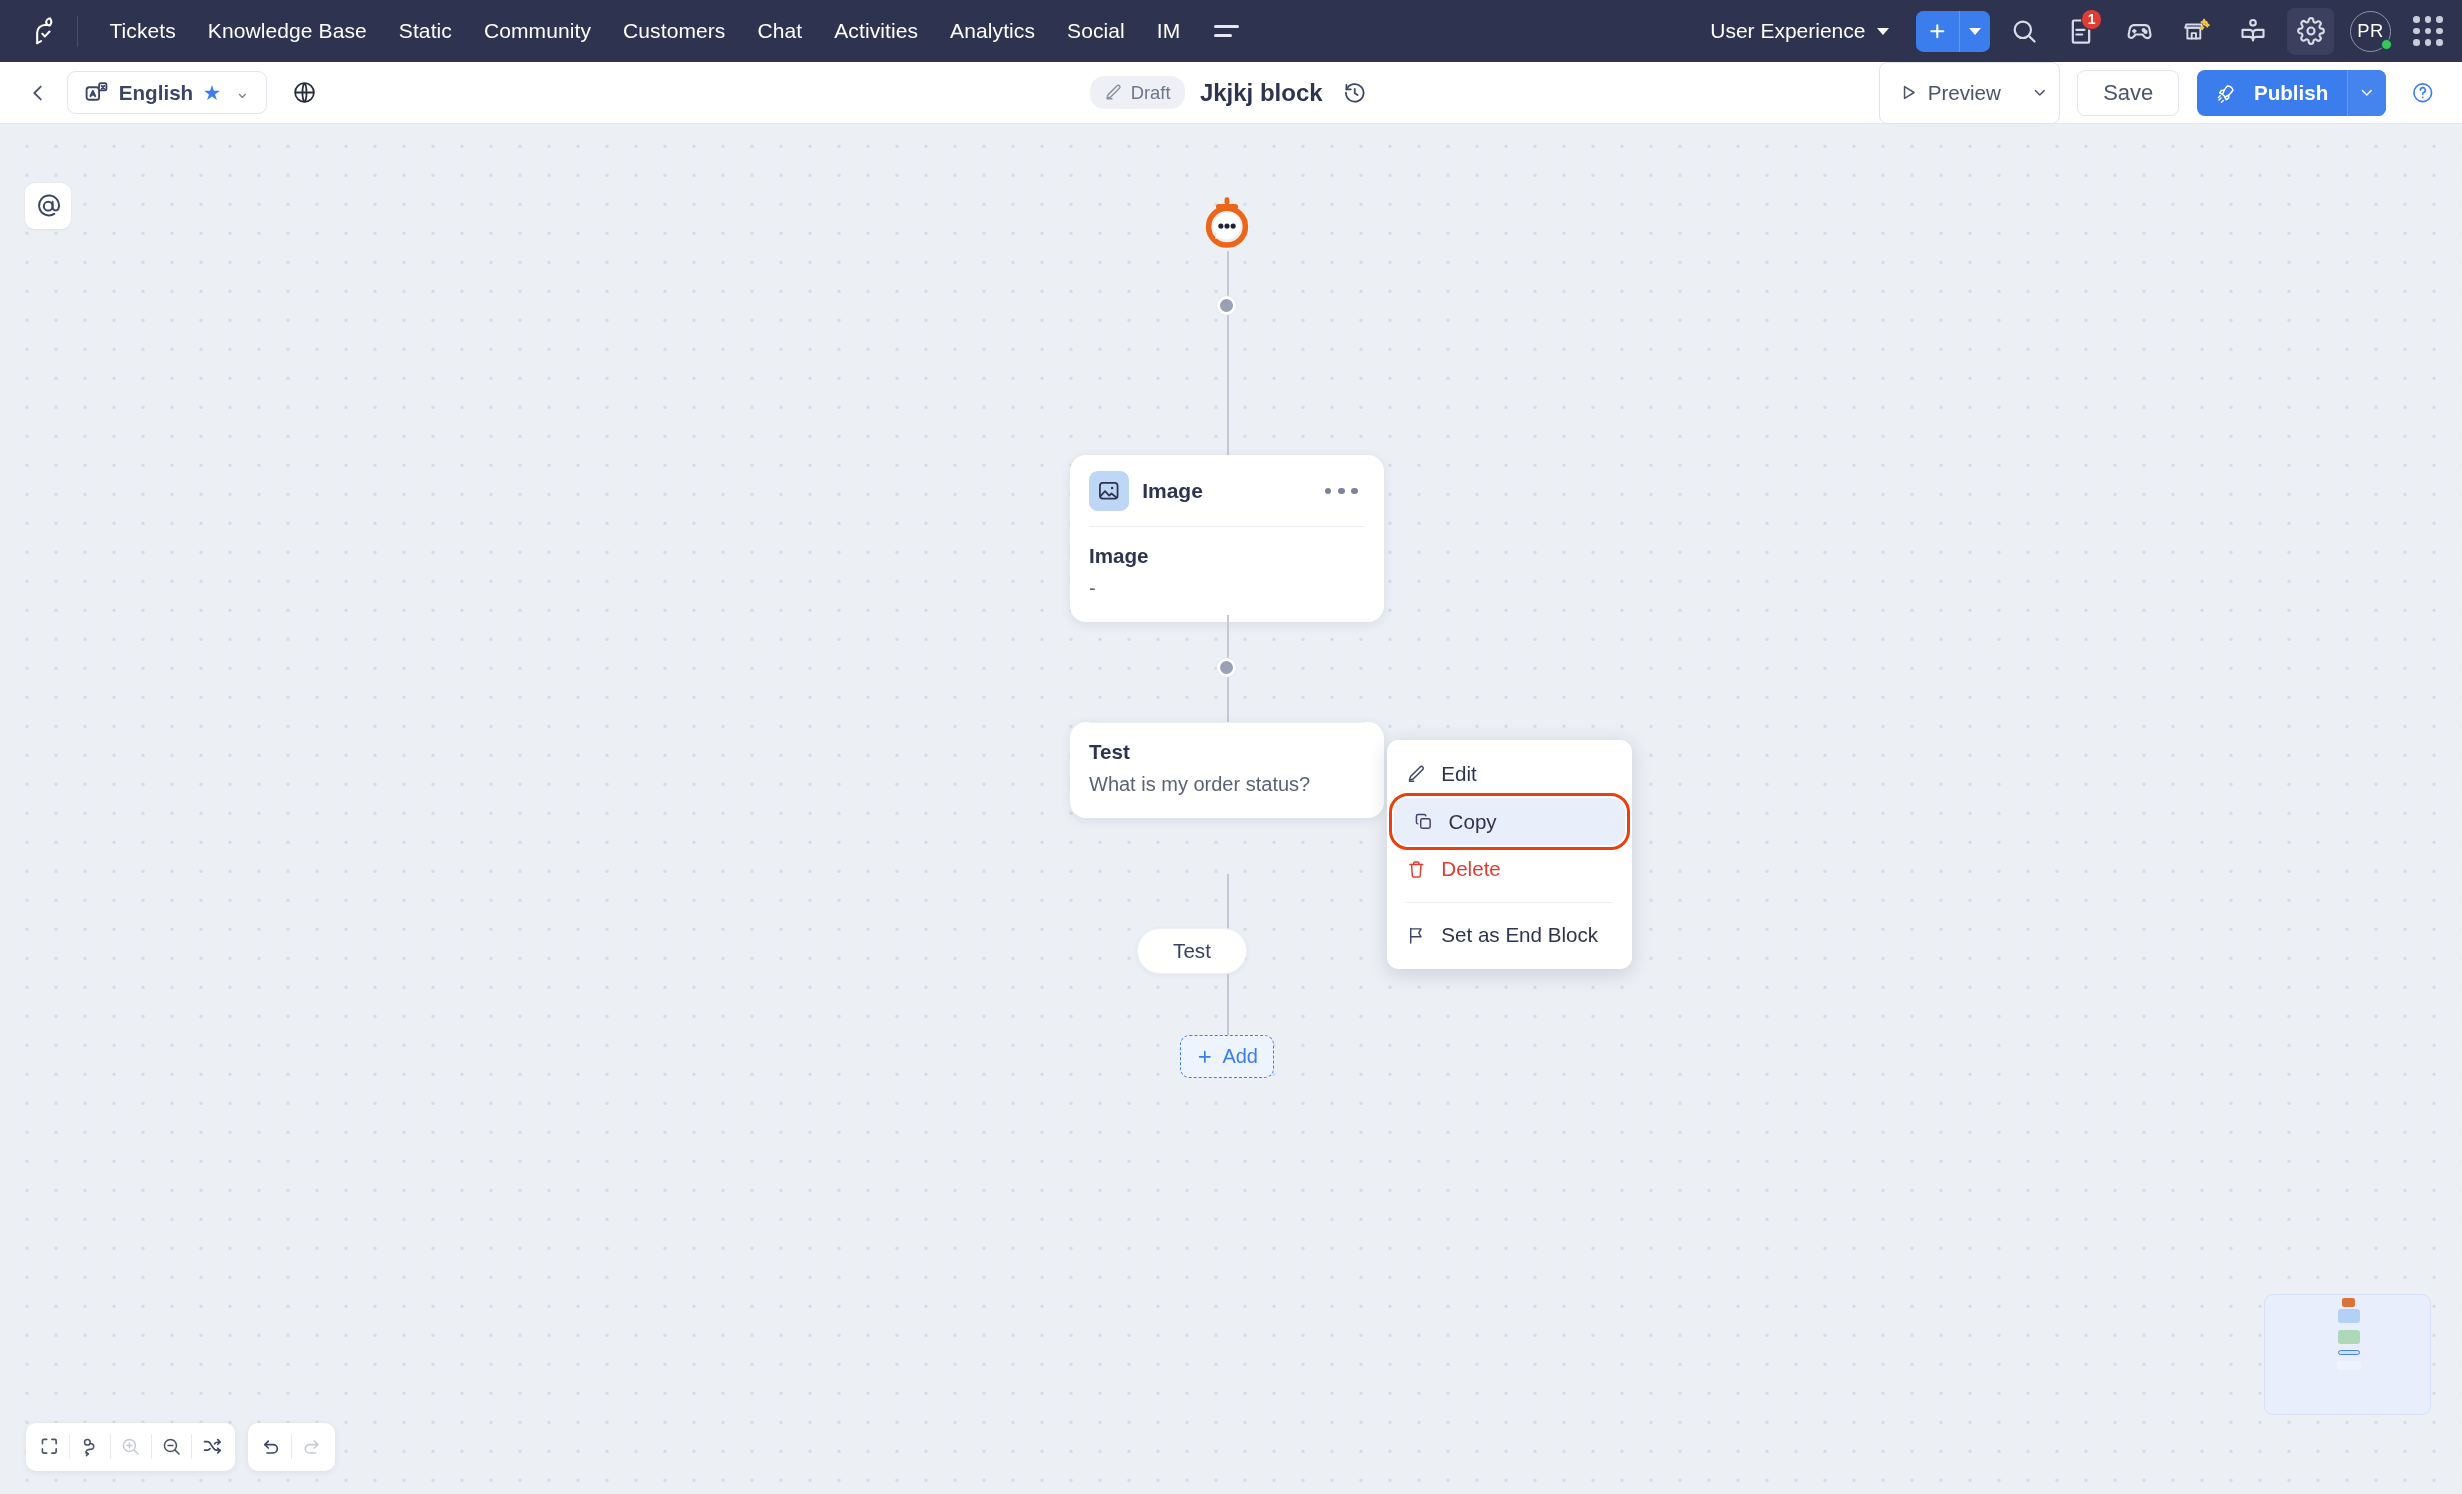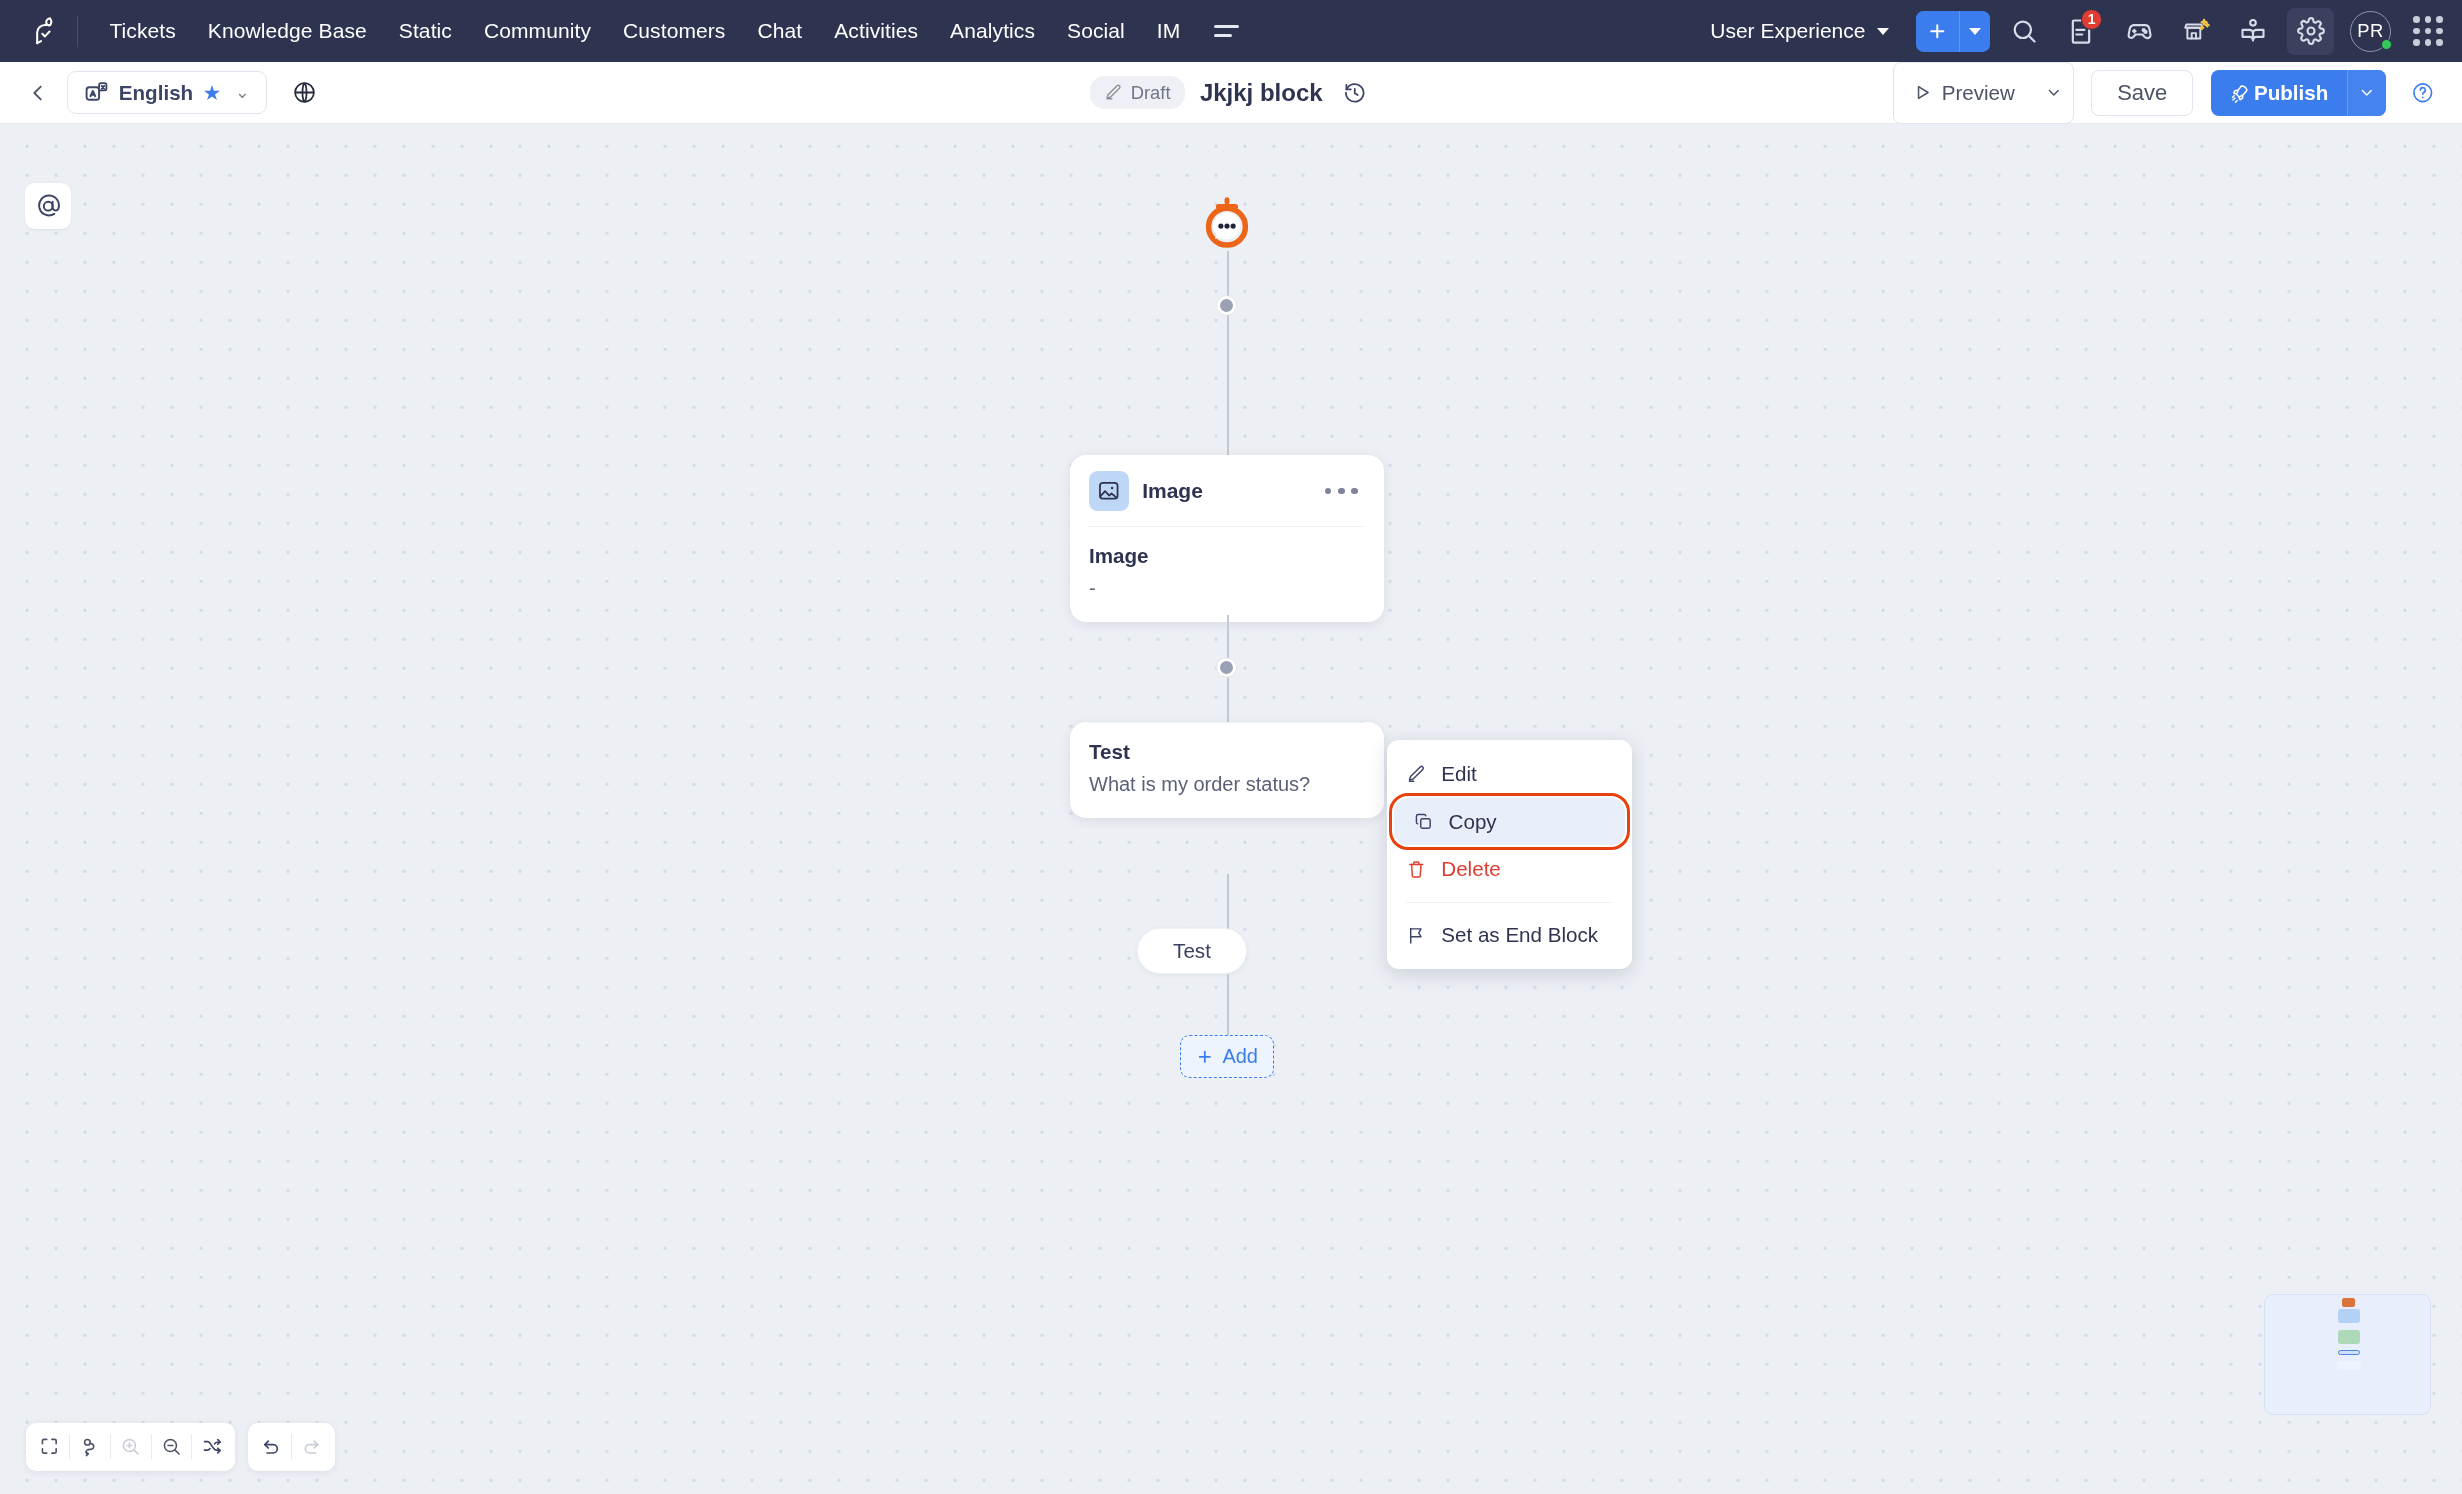--- a/index.html
+++ b/index.html
@@ -110,21 +110,21 @@
   .btn-split .sep { width:0.7px;background:#e4e8f0; }
   .btn-split .arrow { width:38px;display:flex;align-items:center;justify-content:center; }
   .btn-plain {
     border:0.7px solid #dfe4ee;border-radius:8px;height:46px;display:flex;align-items:center;
     padding:0 25px;color:#4d5468;font-size:22px;cursor:pointer;margin-left:17.6px;background:#fff;
   }
   .btn-pub {
     display:flex;align-items:stretch;background:#3b7ded;border-radius:8px;overflow:hidden;
     height:46px;cursor:pointer;margin-left:17.6px;
   }
-  .btn-pub .main { display:flex;align-items:center;gap:4px;padding:0 19px;color:#fff;font-size:20.6px;font-weight:bold; }
+  .btn-pub .main { display:flex;align-items:center;gap:18px;padding:0 19px;color:#fff;font-size:20.6px;font-weight:bold; }
   .btn-pub .sep { width:0.7px;background:#6a9bf0; }
   .btn-pub .arrow { width:38px;display:flex;align-items:center;justify-content:center;background:#4583ef; }
   .help-btn { width:41px;height:41px;display:flex;align-items:center;justify-content:center;margin-left:16px;cursor:pointer; }
 
   
   .canvas {
     position:absolute; top:123px; left:0; right:0; bottom:0;
     background-color:#eceff4;
     background-image: radial-gradient(#d6dae6 1.6px, transparent 1.7px);
     background-size: 29px 29px;

